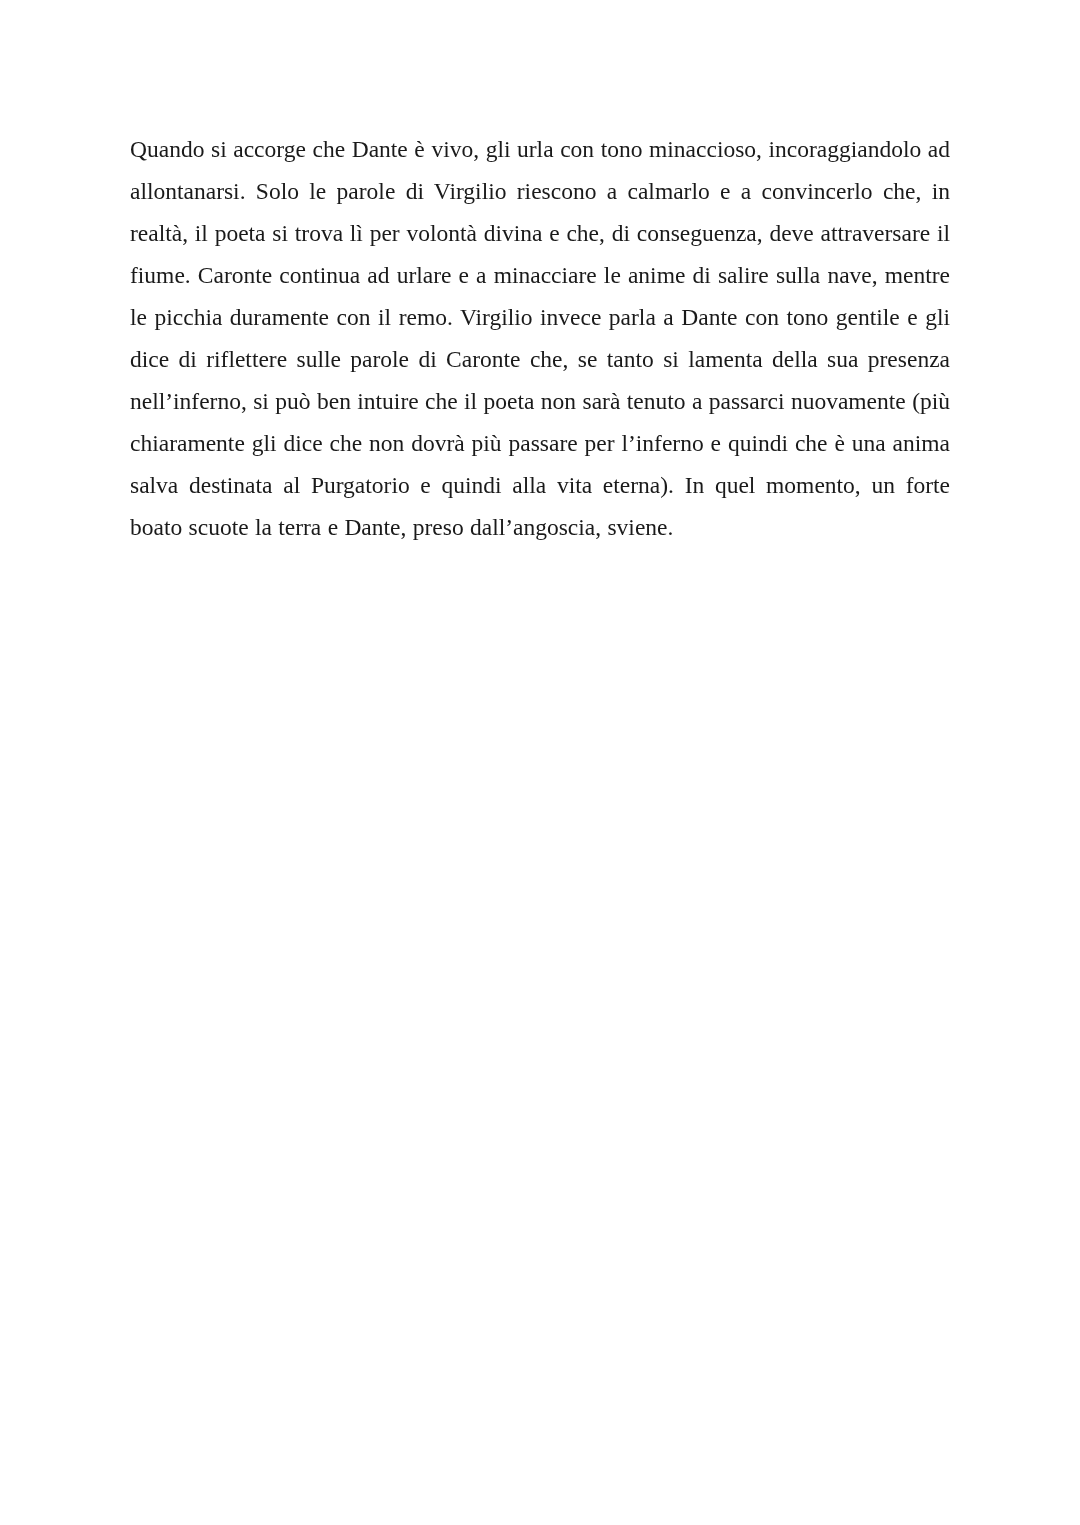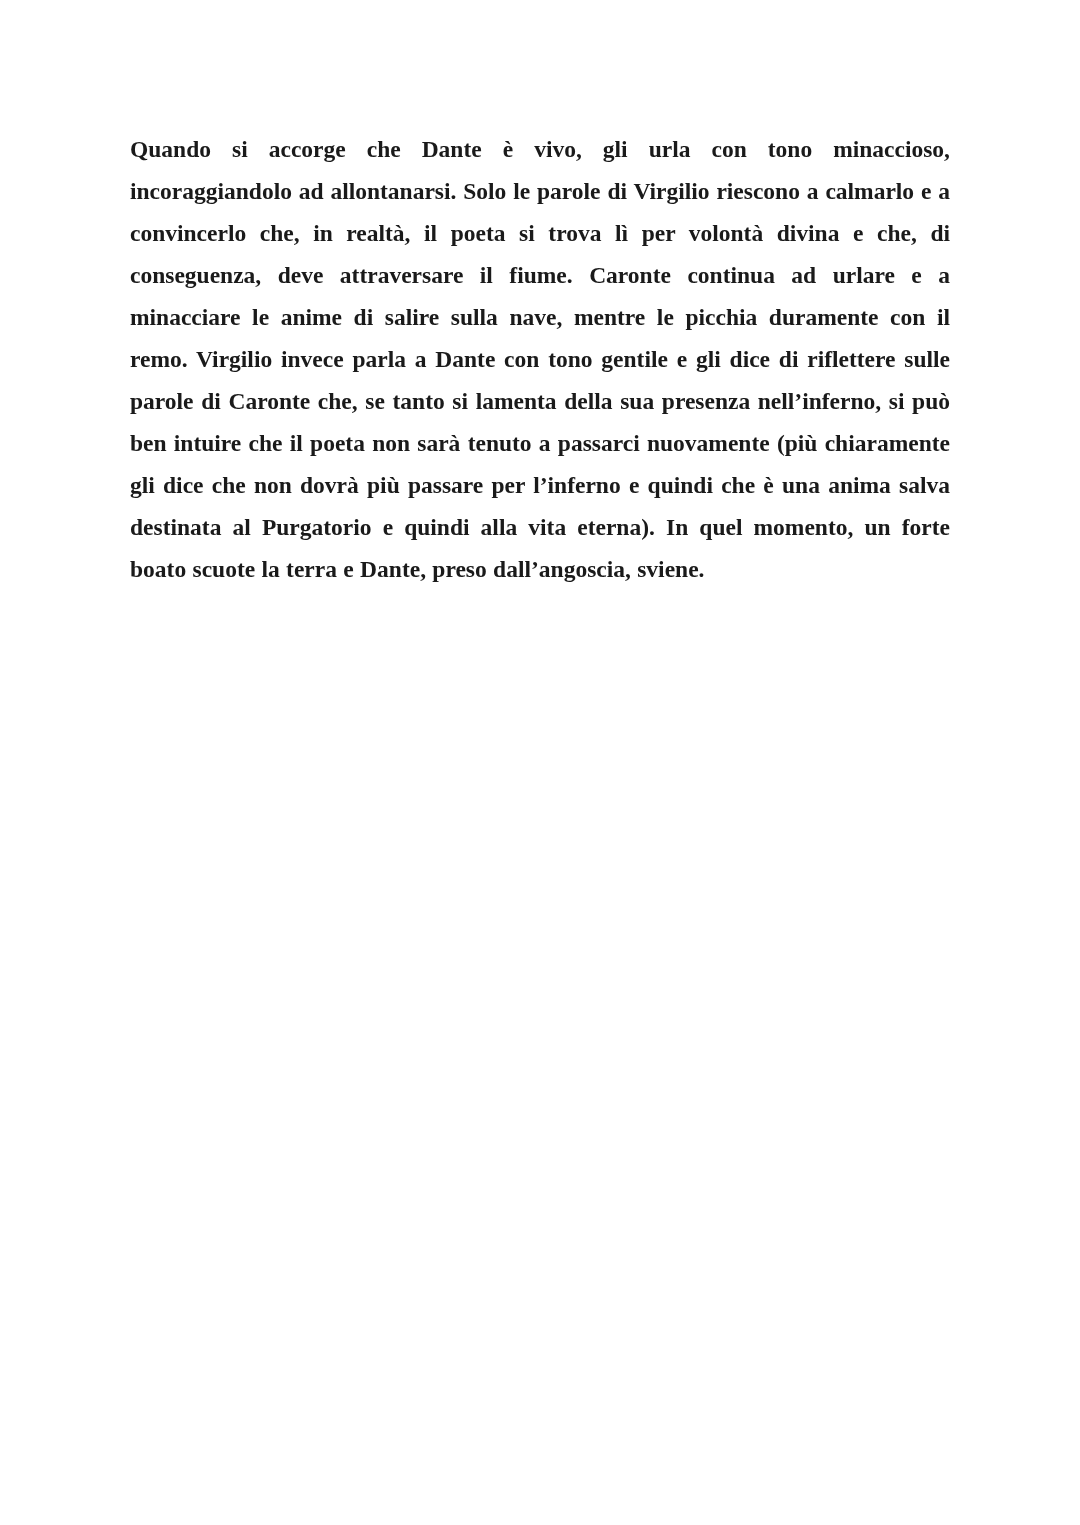--- a/index.html
+++ b/index.html
@@ -7,21 +7,20 @@
     padding: 0;
     background: #ffffff;
   }
   .page {
     position: relative;
     width: 1080px;
     height: 1135px;
     background: #ffffff;
     box-sizing: border-box;
     overflow: hidden;
-    font-weight: bold;
   }
   .text-block {
     position: absolute;
     left: 130px;
     top: 128px;
     width: 820px;
   }
   .body-paragraph {
     font-family: "Liberation Serif", "DejaVu Serif", serif;
     font-size: 23.5px;

